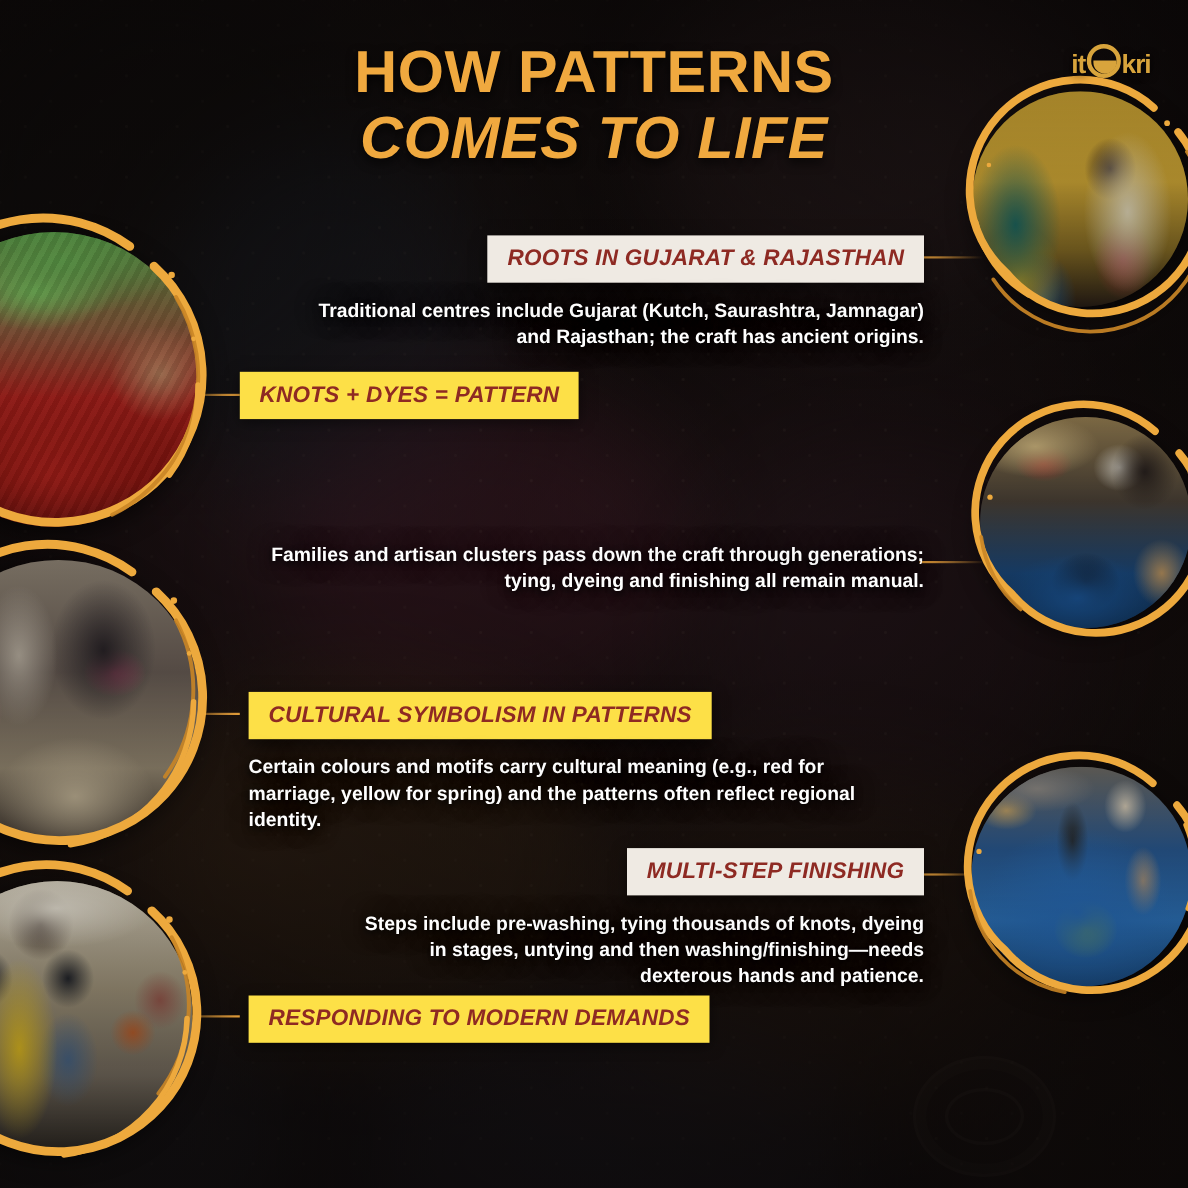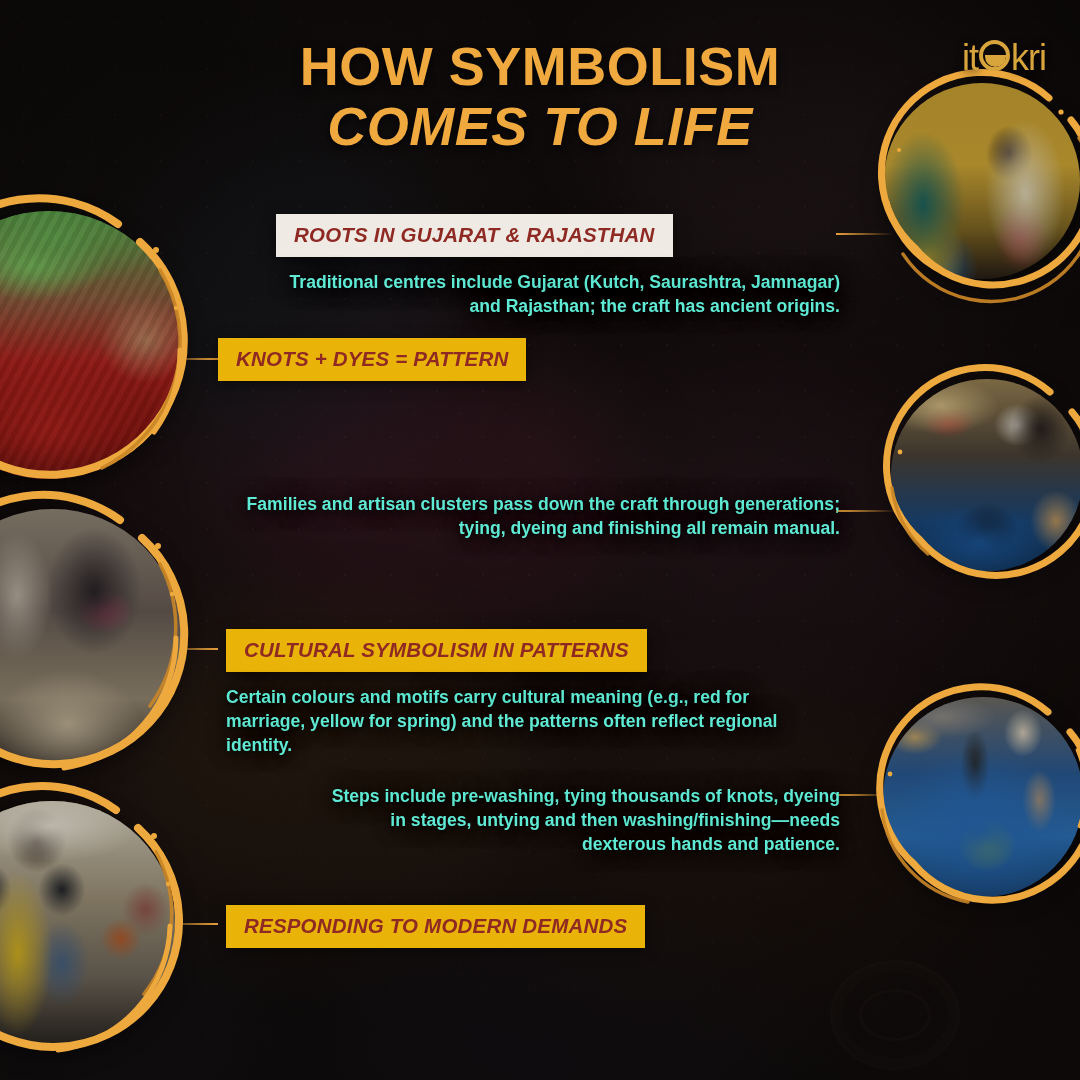--- a/index.html
+++ b/index.html
@@ -90,27 +90,27 @@
     z-index: 8;
     pointer-events: none;
   }
   .title .l2 { display: block; font-style: italic; }
 
   
   .logo {
     position: absolute;
     right: 34px; top: 40px;
     z-index: 12;
-    font-size: 36px;
-    font-weight: 400;
+    font-size: 24px;
+    font-weight: 700;
     letter-spacing: -1px;
     color: #D8A43C;
     text-shadow: 0 2px 8px rgba(0,0,0,.85);
     display: flex;
-    align-items: flex-start;
+    align-items: flex-end;
     line-height: 1;
   }
   .logo .mark {
     position: relative;
     display: inline-block;
     width: 31px; height: 31px;
     border-radius: 50%;
     border: 4px solid #D8A43C;
     margin: 0 1px;
   }
@@ -151,33 +151,33 @@
     display: inline-block;
     padding: 9px 18px 10px;
     font-size: 20.5px;
     font-weight: 700;
     font-style: italic;
     letter-spacing: .2px;
     white-space: nowrap;
     box-shadow: 0 3px 12px rgba(0,0,0,.5);
   }
   .badge.cream { background: #EFEAE3; color: #8E2A23; }
-  .badge.amber { background: #eab308; color: #8E2A23; }
+  .badge.amber { background: #fde047; color: #8E2A23; }
 
   .body-text {
     margin-top: 13px;
-    color: #5eead4;
+    color: #ffffff;
     font-size: 17.6px;
     font-weight: 700;
     line-height: 1.37;
     text-shadow: 0 2px 7px rgba(0,0,0,.9), 0 0 22px rgba(0,0,0,.65);
   }
   .align-right { text-align: right; }
   .align-left  { text-align: left; }
-  .badge-right { display: block; text-align: left; }
+  .badge-right { display: block; text-align: right; }
 </style>
 </head>
 <body>
 
 <div id="poster">
 
   <div class="bg-layer bg-base"></div>
   <div class="bg-layer">
     <div class="bg-blob b1"></div>
       <div class="bg-blob b2"></div>
@@ -188,21 +188,21 @@
     <div class="bg-blob b7"></div>
       <div class="bg-blob b8"></div>
       <div class="bg-blob b9"></div>
     <div class="bg-blob b10"></div>
   </div>
   <div class="bg-dots"></div>
   <div class="bg-motif"></div>
   <div class="bg-scrim"></div>
 
   <h1 class="title">
-    <span>HOW SYMBOLISM</span>
+    <span>HOW PATTERNS</span>
     <span class="l2">COMES TO LIFE</span>
   </h1>
 
   <div class="logo" title="itokri">
     <span>it</span>
     <span class="mark"></span>
     <span>kri</span>
   </div>
 
   <div class="medallion" style="left:873px; top:72px; width:218px; height:218px;">
@@ -366,20 +366,23 @@
   </div>
 
   <div class="section" style="left:226px; top:629px; width:556px;">
     <div>
       <span class="badge amber">CULTURAL SYMBOLISM IN PATTERNS</span>
     </div>
     <div class="body-text align-left">Certain colours and motifs carry cultural meaning (e.g., red for marriage, yellow for spring) and the patterns often reflect regional identity.</div>
   </div>
 
   <div class="section" style="left:316px; top:771px; width:524px;">
+    <div class="badge-right">
+      <span class="badge cream">MULTI-STEP FINISHING</span>
+    </div>
     <div class="body-text align-right">Steps include pre-washing, tying thousands of knots, dyeing in stages, untying and then washing/finishing—needs dexterous hands and patience.</div>
   </div>
 
   <div class="section" style="left:226px; top:905px; width:560px;">
     <div>
       <span class="badge amber">RESPONDING TO MODERN DEMANDS</span>
     </div>
   </div>
 
 </div>

